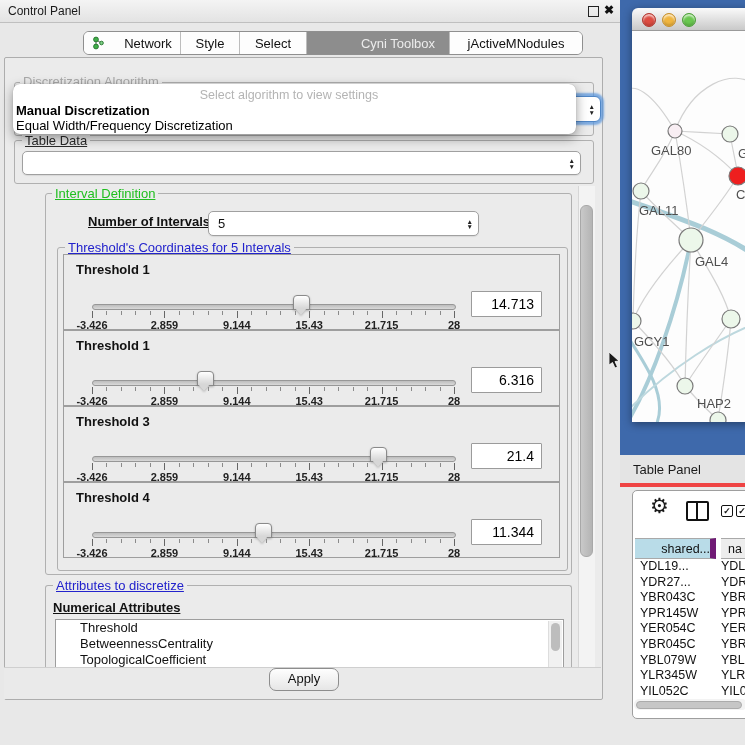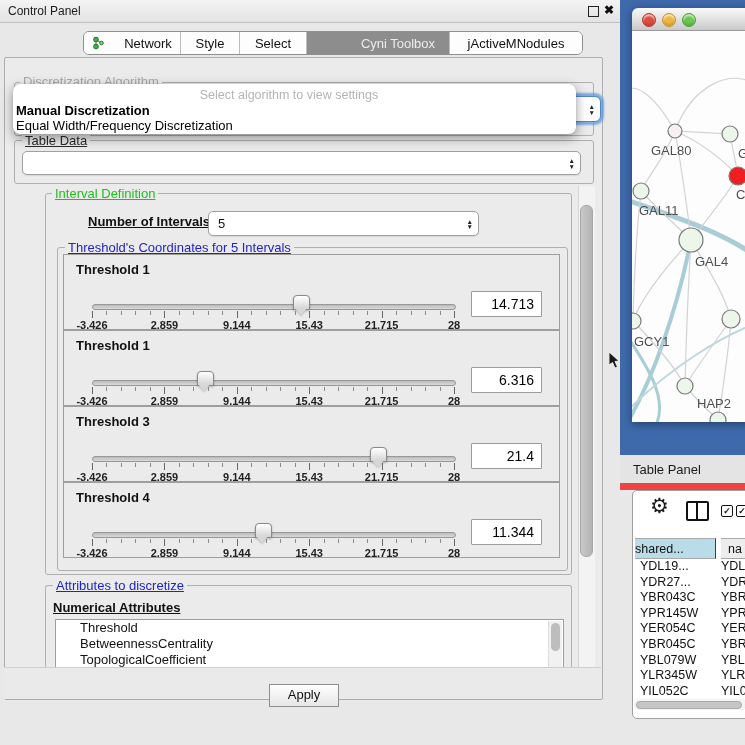--- a/index.html
+++ b/index.html
@@ -58,42 +58,42 @@
   .ticklab{position:absolute;top:8px;transform:translateX(-50%);font-size:11px;font-weight:bold;color:#222;white-space:nowrap;}
   .tvalue{position:absolute;left:407px;top:36px;width:62px;height:24px;border:1px solid #9b9b9b;background:#fff;
           font-family:"Liberation Sans",sans-serif;font-size:14px;text-align:right;padding:0 7px 0 0;border-radius:1px;}
   
   #attrlist{left:55px;top:619px;width:507px;height:48px;background:#fff;border:1px solid #9e9e9e;overflow:hidden;}
   .attr-item{height:16px;font-size:13px;padding-left:24px;line-height:16px;color:#111;}
   #attrlist .sb{position:absolute;right:1px;top:1px;width:13px;height:46px;background:#f1f1f1;border-left:1px solid #ddd;}
   #attrlist .sb div{position:absolute;left:1.5px;top:2px;width:9px;height:28px;background:#bdbdbd;border-radius:5px;}
   
   #applybar{left:4px;top:667px;width:597px;height:31px;background:#eaeaea;border-top:1px solid #cfcfcf;}
-  #applybtn{position:absolute;left:265px;top:16px;width:68px;height:21px;background:linear-gradient(#fefefe,#e6e6e6);
-            border:1px solid #8d8d8d;border-radius:0;font-size:13px;text-align:center;line-height:20px;}
+  #applybtn{position:absolute;left:265px;top:0;width:68px;height:21px;background:linear-gradient(#fefefe,#e6e6e6);
+            border:1px solid #8d8d8d;border-radius:7px;font-size:13px;text-align:center;line-height:20px;}
   
   #bluebg{left:620px;top:0;width:125px;height:455px;background:#3e69ab;}
   #netwin{left:632px;top:8px;width:120px;height:414px;border-radius:6px 6px 0 0;overflow:hidden;
           box-shadow:0 2px 8px rgba(0,0,0,.4);}
   #nettitle{position:absolute;left:0;top:0;width:100%;height:22px;background:linear-gradient(#fafafa,#c9c9c9);
             border-bottom:1px solid #9a9a9a;}
   .light{position:absolute;top:5px;width:12px;height:12px;border-radius:50%;box-shadow:inset 0 2px 2px rgba(255,255,255,.7),inset 0 -2px 2px rgba(0,0,0,.15);}
   #netcanvas{position:absolute;left:0;top:23px;width:120px;height:391px;background:#fdfdfd;}
   #net-svg text{font-size:13px;fill:#4f4f4f;font-family:"Liberation Sans",sans-serif;}
   
-  #tpbar{left:620px;top:455px;width:125px;height:28px;background:#e4e4e4;border-bottom:7px solid #ef4444;}
+  #tpbar{left:620px;top:455px;width:125px;height:28px;background:#e4e4e4;border-bottom:4px solid #ef4444;}
   #tpbar span{position:absolute;left:13px;top:7px;font-size:13px;color:#1a1a1a;}
   #tpwin{left:632px;top:490px;width:116px;height:227px;background:#fff;border:1px solid #9e9e9e;border-radius:5px;}
   .gear{position:absolute;left:17px;top:3px;font-family:"DejaVu Sans",sans-serif;font-size:21px;color:#1a1a1a;}
   .splitic{position:absolute;left:53px;top:10px;width:19px;height:16px;border:2px solid #111;border-radius:2px;}
   .splitic div{position:absolute;left:8px;top:0;width:2px;height:16px;background:#111;}
   .cbx{position:absolute;top:14px;width:10px;height:10px;border:1.5px solid #111;border-radius:2px;
        font-size:9px;line-height:10px;text-align:center;font-weight:bold;}
   .tp-head{position:absolute;top:47px;height:21px;font-size:12.5px;border-top:1px solid #a9a9a9;border-bottom:1px solid #a9a9a9;box-sizing:border-box;}
-  .tp-head.c1h{left:2px;width:81px;background:#b9dce8;border-right:1px solid #701a75;text-align:left;line-height:20px;}
+  .tp-head.c1h{left:2px;width:81px;background:#b9dce8;border-right:6px solid #701a75;text-align:right;line-height:20px;}
   .tp-head.c2h{left:88px;width:28px;background:#ededed;line-height:20px;padding-left:7px;}
   .tp-rows{position:absolute;left:0;top:68px;width:116px;height:138px;overflow:hidden;}
   .tp-row{height:15.6px;font-size:12.5px;line-height:15.6px;white-space:nowrap;}
   .tp-row .c1{display:inline-block;margin-left:7px;width:81px;}
   .tp-row .c2{display:inline-block;}
   #tp-hscroll{position:absolute;left:1px;top:208px;width:113px;height:11px;background:#f3f3f3;border-radius:5px;}
   #tp-hscroll div{position:absolute;left:2px;top:1.5px;width:106px;height:8px;background:#c6c6c6;border:1px solid #ababab;border-radius:5px;box-sizing:border-box;}
   
   #cursor{left:609px;top:352px;z-index:30;}
   .bold{font-weight:bold;}

